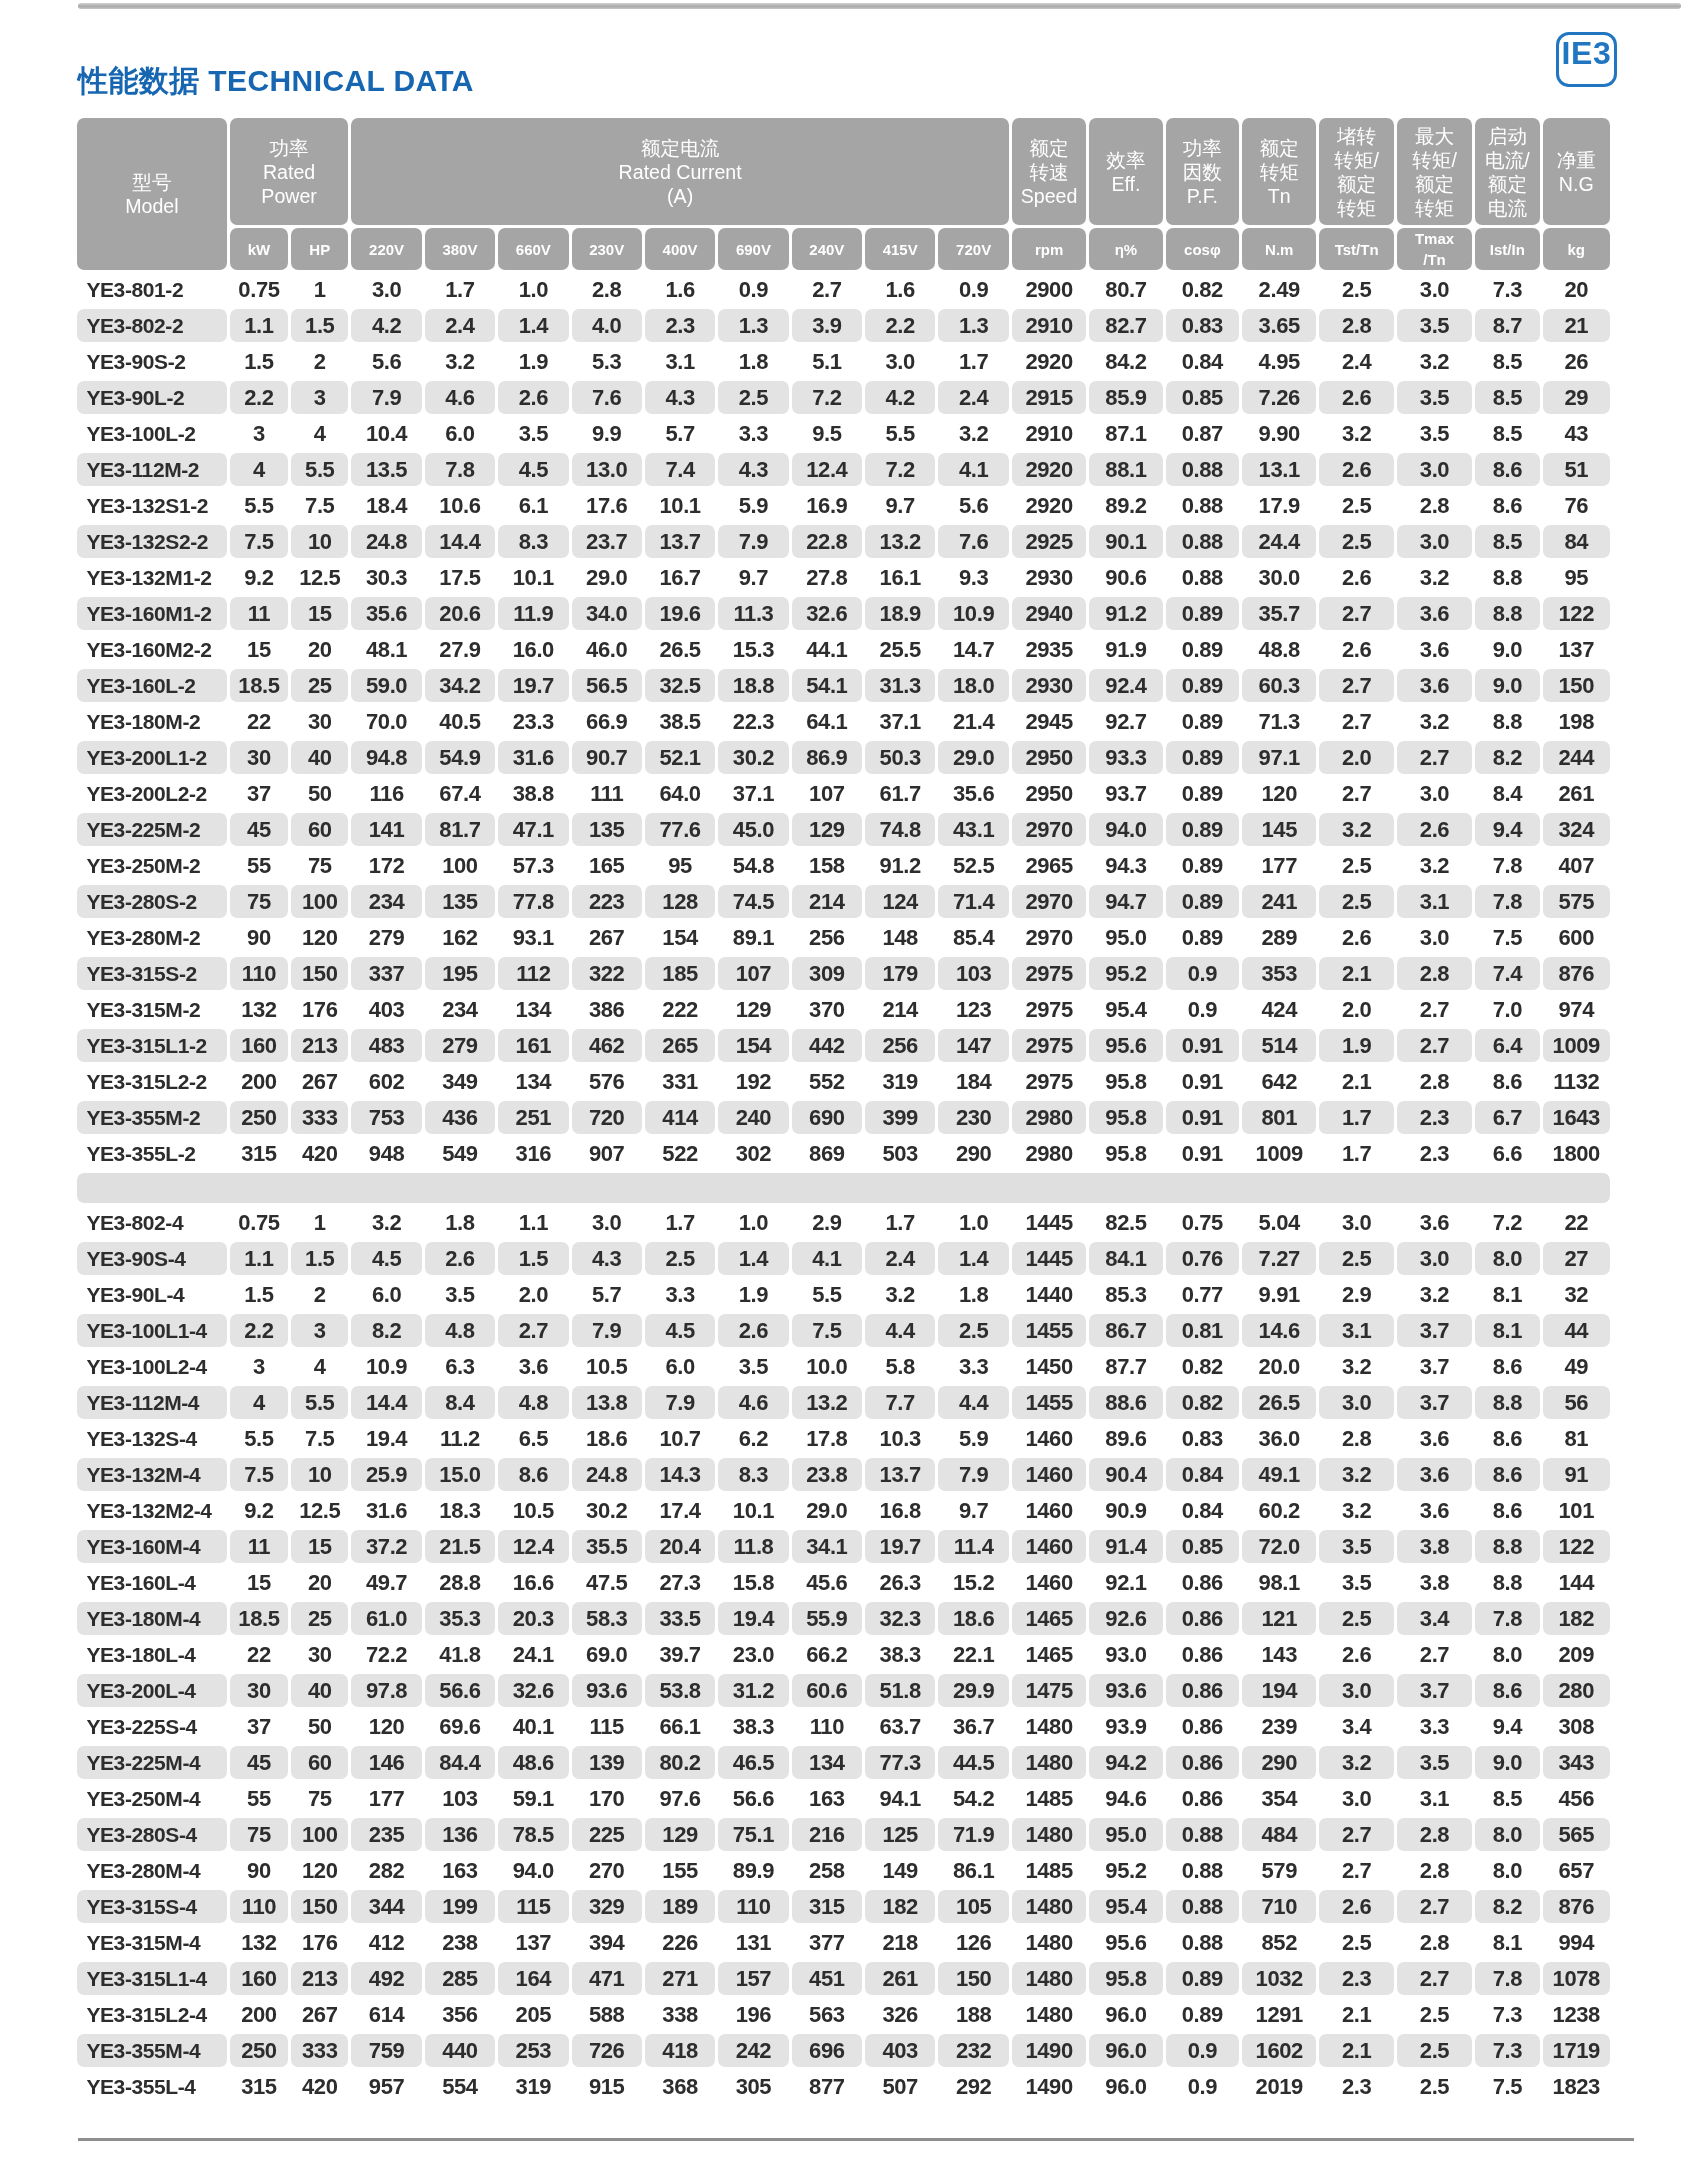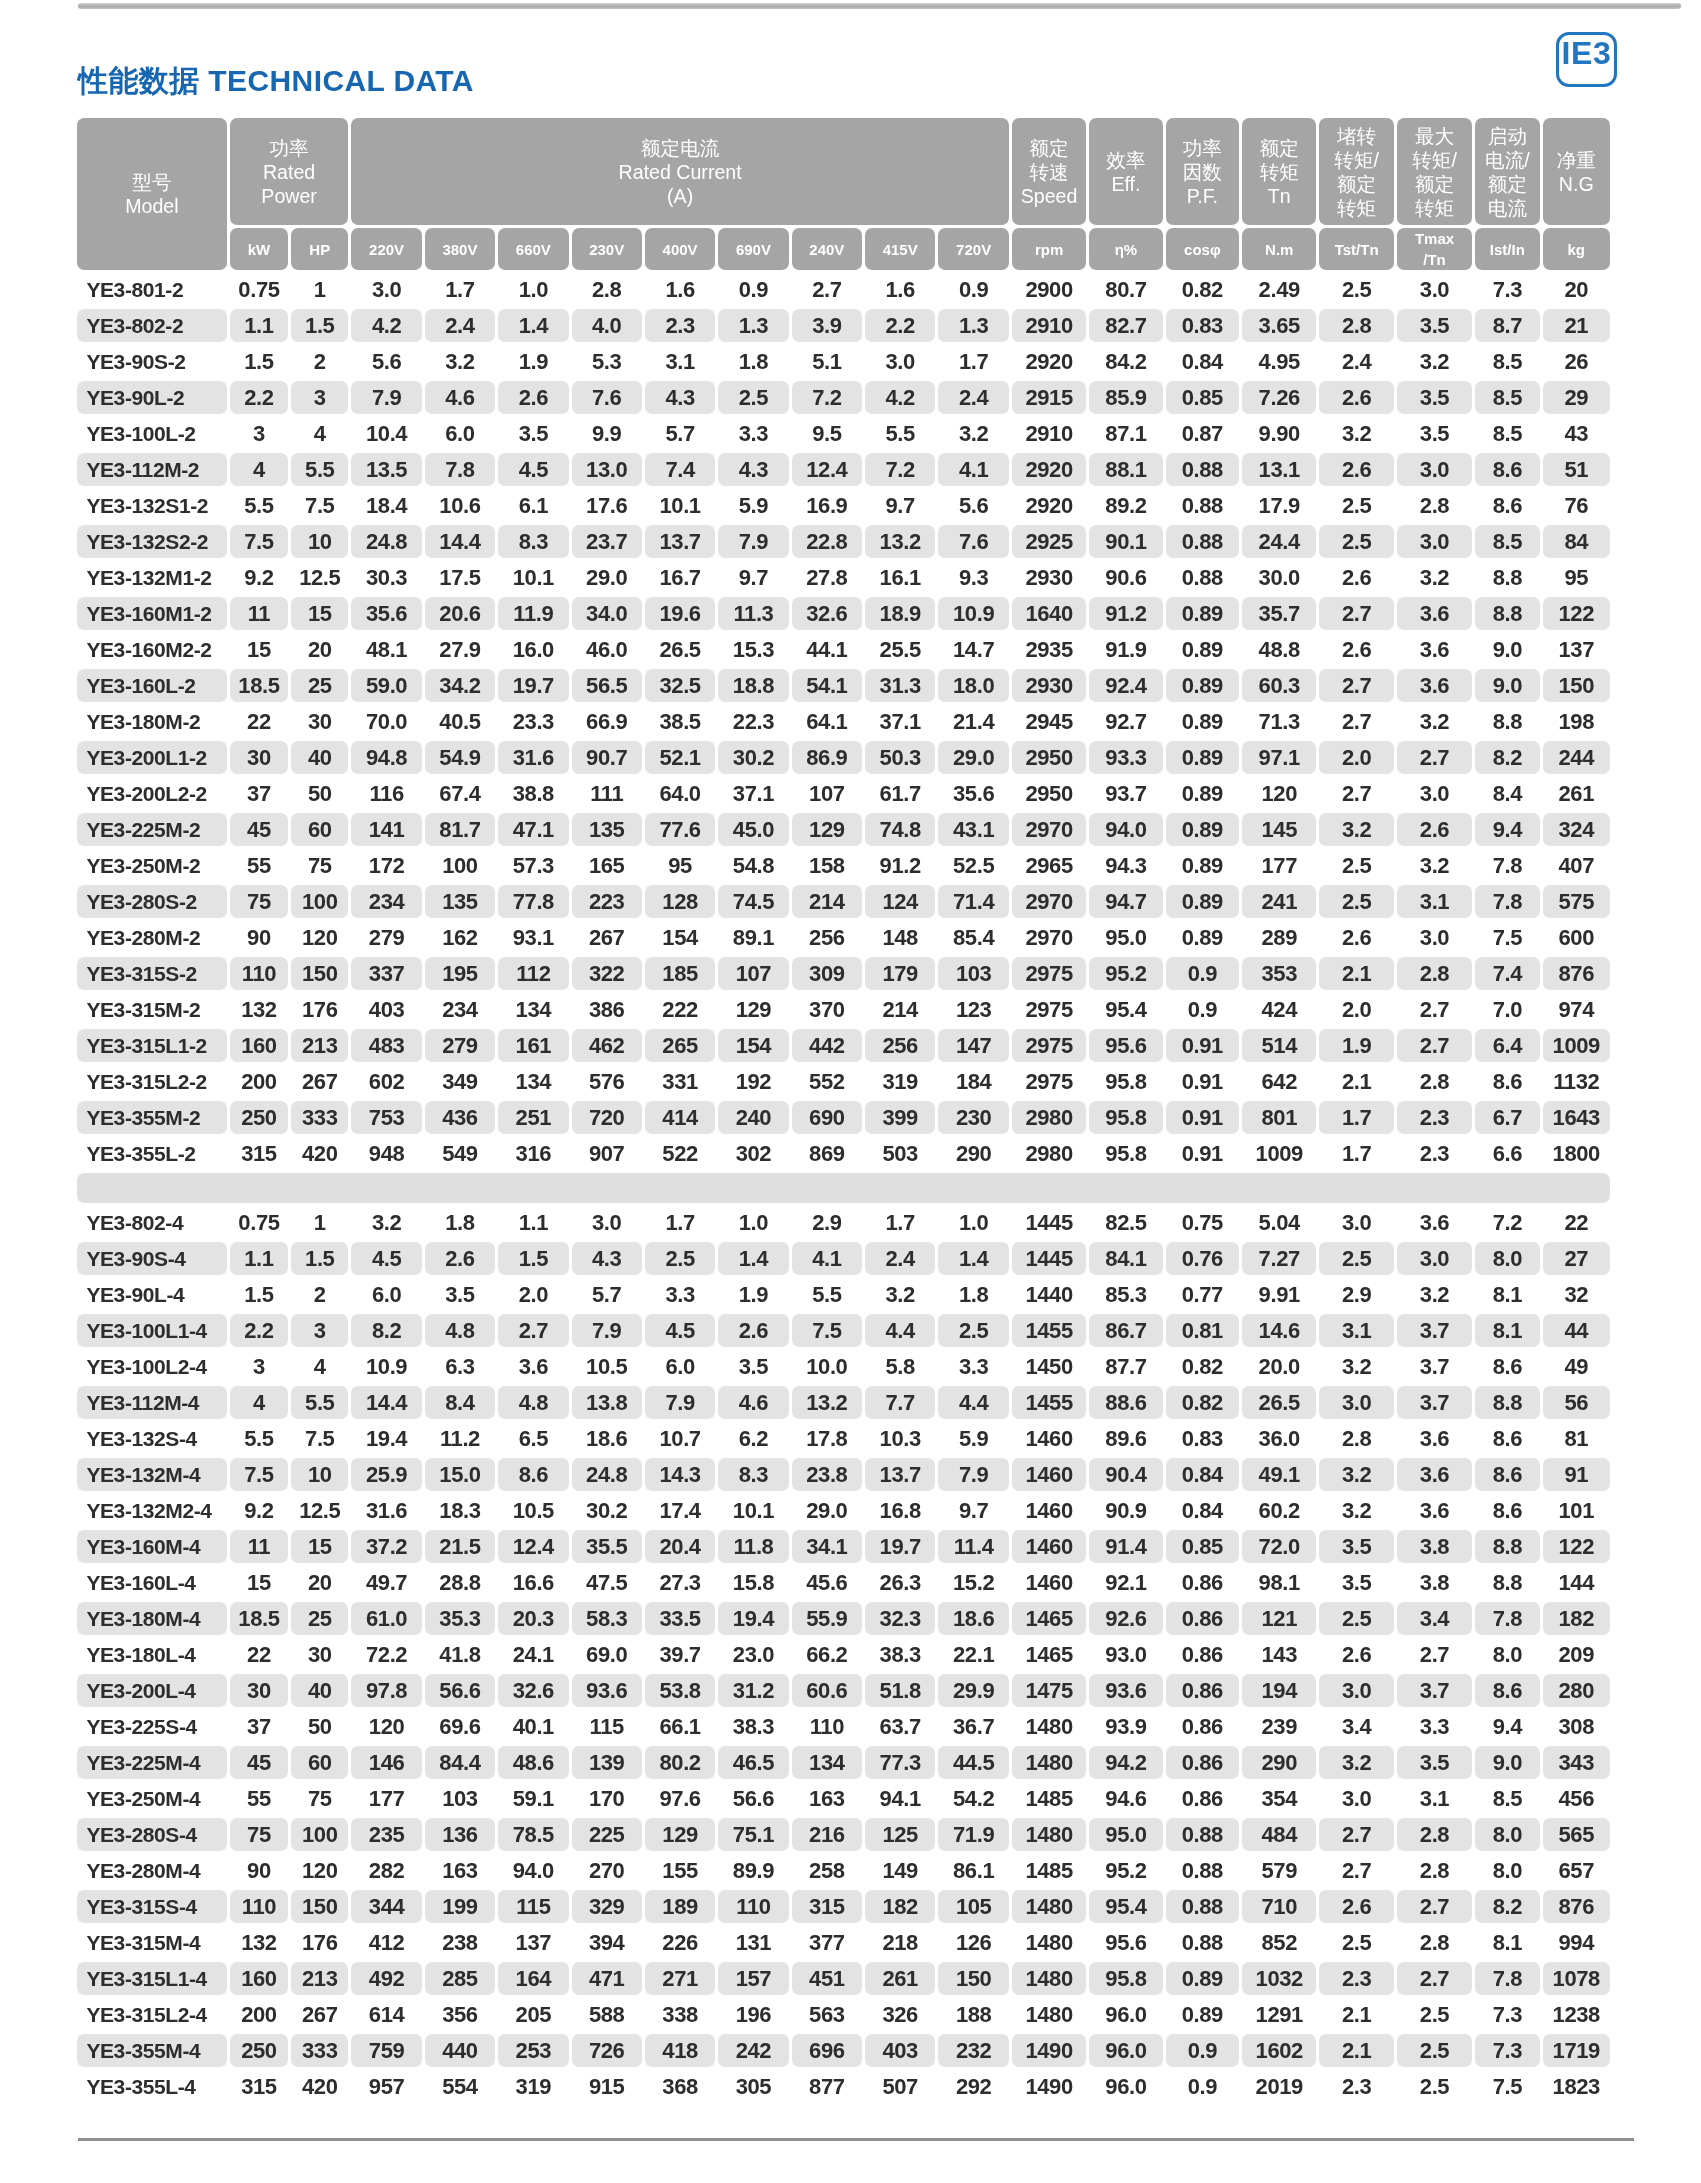--- a/index.html
+++ b/index.html
@@ -411,21 +411,21 @@
           <td>15</td>
           <td>35.6</td>
           <td>20.6</td>
           <td>11.9</td>
           <td>34.0</td>
           <td>19.6</td>
           <td>11.3</td>
           <td>32.6</td>
           <td>18.9</td>
           <td>10.9</td>
-          <td>1640</td>
+          <td>2940</td>
           <td>91.2</td>
           <td>0.89</td>
           <td>35.7</td>
           <td>2.7</td>
           <td>3.6</td>
           <td>8.8</td>
           <td>122</td>
         </tr>
         <tr class="">
           <td class="model">YE3-160M2-2</td>

